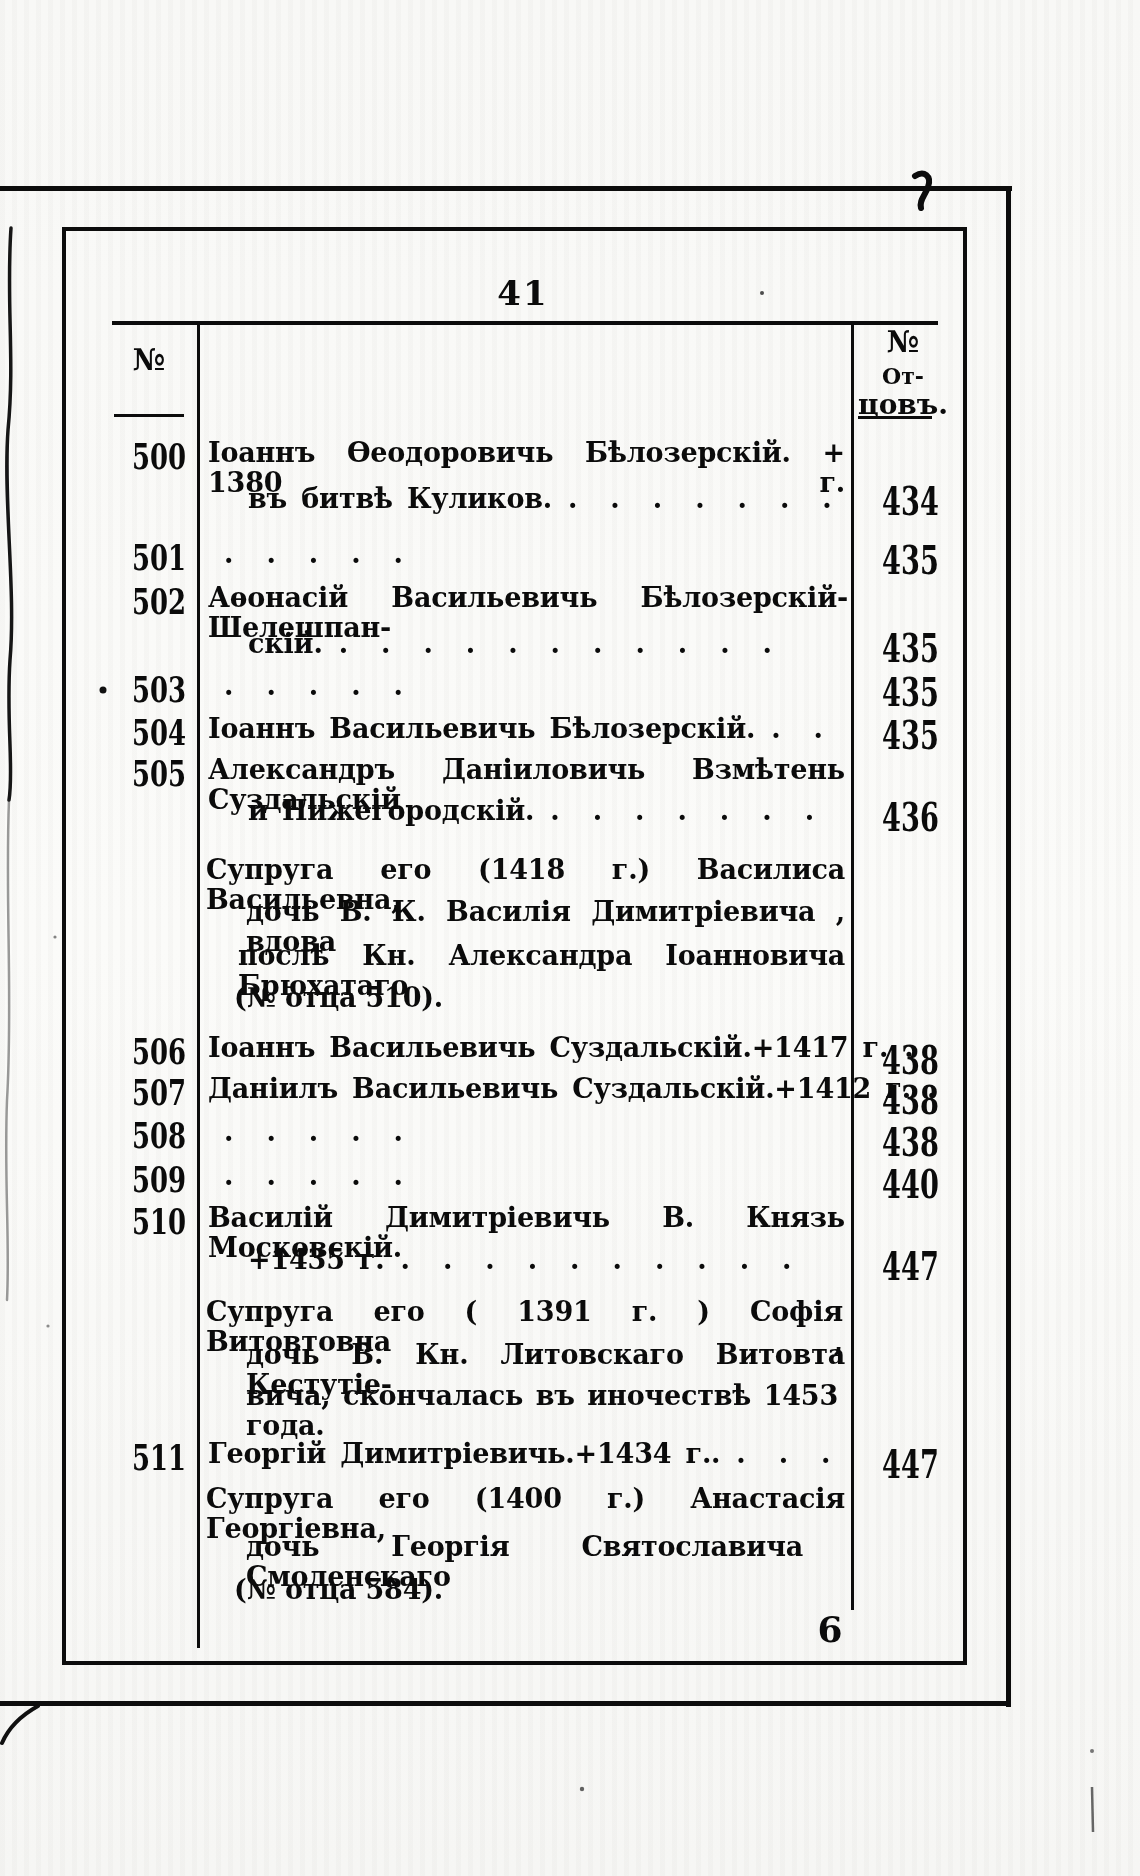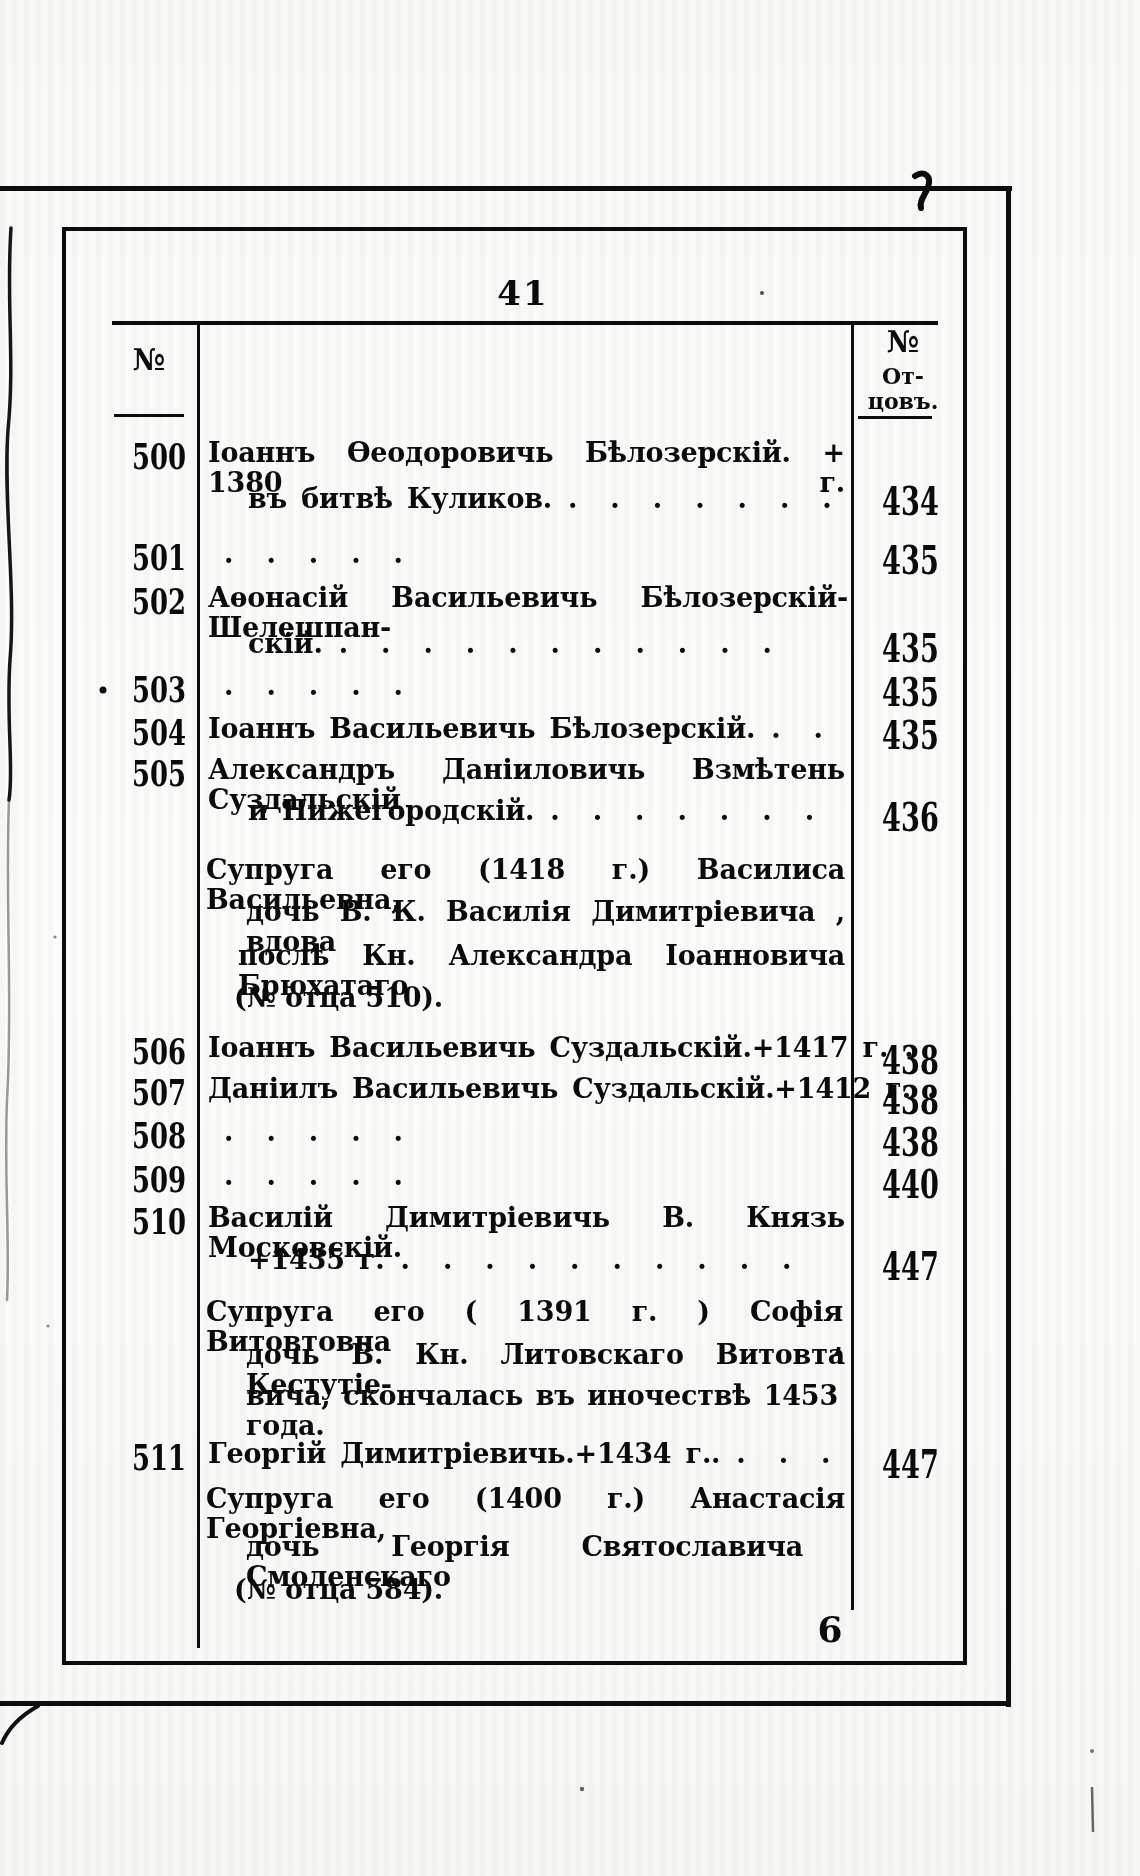--- a/index.html
+++ b/index.html
@@ -67,21 +67,21 @@
 
 <div class="hrule" style="left:112px;top:321px;width:826px;"></div>
 <div class="vdiv" style="left:197px;top:325px;height:1323px;"></div>
 <div class="vdiv" style="left:851px;top:325px;height:1285px;"></div>
 
 <div class="colhead" style="left:106px;top:342px;width:86px;font-size:30px;">№</div>
 <div class="hrule-thin" style="left:114px;top:414px;width:70px;"></div>
 
 <div class="colhead" style="left:853px;top:324px;width:100px;font-size:30px;">№</div>
 <div class="colhead" style="left:853px;top:363px;width:100px;font-size:22px;">От-</div>
-<div class="colhead" style="left:853px;top:388px;width:100px;font-size:22px;">цовъ.</div>
+<div class="colhead" style="left:853px;top:388px;width:100px;font-size:28px;">цовъ.</div>
 <div class="hrule-thin" style="left:858px;top:416px;width:74px;"></div>
 
 <div class="rownum" style="top:438px">500</div>
 <div class="rownum" style="top:539px">501</div>
 <div class="rownum" style="top:583px">502</div>
 <div class="rownum" style="top:671px">503</div>
 <div class="rownum" style="top:714px">504</div>
 <div class="rownum" style="top:755px">505</div>
 <div class="rownum" style="top:1033px">506</div>
 <div class="rownum" style="top:1074px">507</div>

